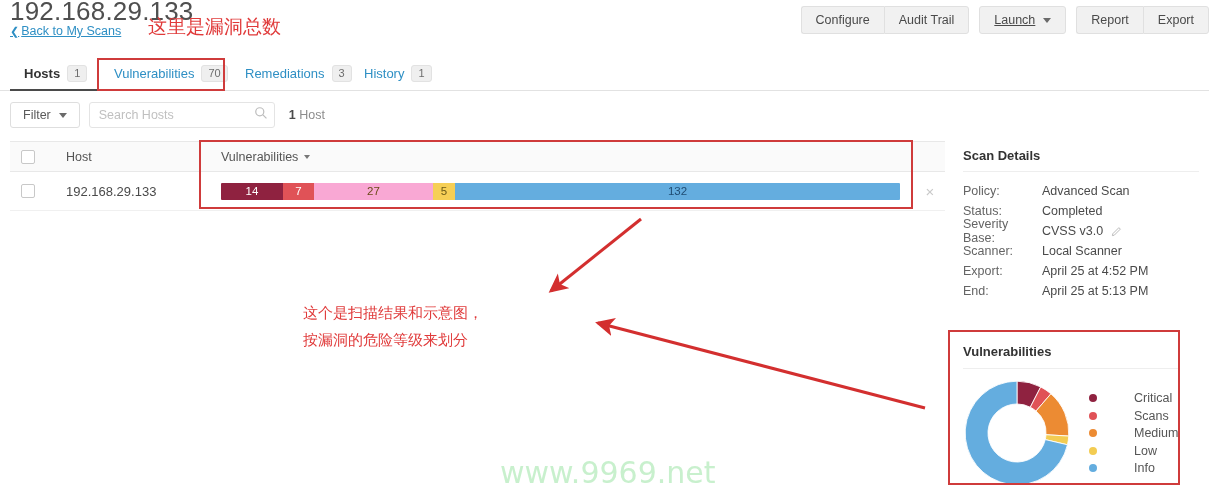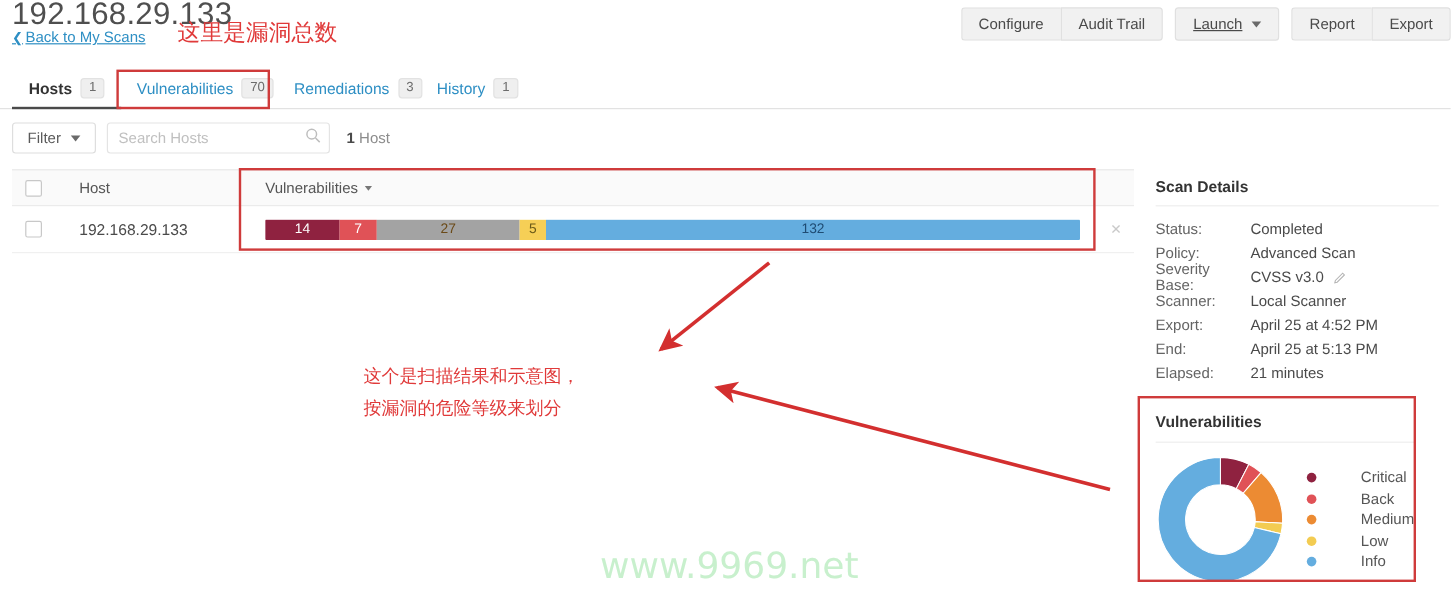--- a/index.html
+++ b/index.html
@@ -410,62 +410,58 @@
     </div>
   </div>
 
   <div class="trow">
     <div class="cb"></div>
     <div class="col-host">192.168.29.133</div>
     <div class="col-vuln">
       <div class="sevbar" id="severity-bar">
           <div class="seg" style="width: 62px; background: rgb(143, 34, 64); color: rgb(255, 255, 255);">14</div>
           <div class="seg" style="width: 31px; background: rgb(224, 82, 87); color: rgb(255, 255, 255);">7</div>
-          <div class="seg" style="width: 119px; background: #a3a3a3; color: rgb(107, 74, 24);">27</div>
+          <div class="seg" style="width: 119px; background: #f9a8d4; color: rgb(107, 74, 24);">27</div>
           <div class="seg" style="width: 22px; background: rgb(246, 207, 86); color: rgb(107, 90, 24);">5</div>
           <div class="seg" style="width: 445px; background: rgb(100, 173, 223); color: rgb(31, 76, 115);">132</div>
         </div>
     </div>
     <div class="row-close">×</div>
   </div>
 </div>
 
 <div class="scan-details">
   <div class="panel-title">Scan Details</div>
   <div class="detail-list" id="detail-list">
       <div class="detail-row">
+        <div class="detail-k">Policy:</div>
+        <div class="detail-v">Advanced Scan</div>
+      </div>
+      <div class="detail-row">
         <div class="detail-k">Status:</div>
         <div class="detail-v">Completed</div>
-      </div>
-      <div class="detail-row">
-        <div class="detail-k">Policy:</div>
-        <div class="detail-v">Advanced Scan</div>
       </div>
       <div class="detail-row">
         <div class="detail-k">Severity Base:</div>
         <div class="detail-v">CVSS v3.0</div>
         <svg viewBox="0 0 12 12" class="pencil">
           <path d="M1.5,10.5 L2,8.4 L8.6,1.8 L10.2,3.4 L3.6,10 Z" fill="none" stroke="#b5b5b5" stroke-width="1"></path>
         </svg>
       </div>
       <div class="detail-row">
         <div class="detail-k">Scanner:</div>
         <div class="detail-v">Local Scanner</div>
       </div>
       <div class="detail-row">
         <div class="detail-k">Export:</div>
         <div class="detail-v">April 25 at 4:52 PM</div>
       </div>
       <div class="detail-row">
         <div class="detail-k">End:</div>
         <div class="detail-v">April 25 at 5:13 PM</div>
-      </div>
-      <div class="detail-row">
-        <div class="detail-k">Elapsed:</div>
-        <div class="detail-v">21 minutes</div>
       </div>
     </div>
 </div>
 
 <div class="vuln-panel">
   <div class="panel-title">Vulnerabilities</div>
   <div class="chart-area">
     <svg class="donut" id="donut" viewBox="0 0 100 100">
         <path d="M50,2 A48,48 0 0 1 71.97291546699978,7.324585697616456 L62.30483266151988,26.101767990665216 A26.880000000000003,26.880000000000003 0 0 0 50,23.119999999999997 Z" fill="#8f2240" stroke="#ffffff" stroke-width="0.8"></path>
         <path d="M71.97291546699978,7.324585697616456 A48,48 0 0 1 81.40530479892419,13.699768175855013 L67.58697068739755,29.671870178478805 A26.880000000000003,26.880000000000003 0 0 0 62.30483266151988,26.101767990665216 Z" fill="#e05257" stroke="#ffffff" stroke-width="0.8"></path>
@@ -473,21 +469,21 @@
         <path d="M97.91524296282913,52.85122637001233 A48,48 0 0 1 96.74416621688509,60.90792944092592 L76.17673308145565,56.10844048691852 A26.880000000000003,26.880000000000003 0 0 0 76.83253605918432,51.596686767206904 Z" fill="#f3cc52" stroke="#ffffff" stroke-width="0.8"></path>
         <path d="M96.74416621688509,60.90792944092592 A48,48 0 1 1 50.000000000000036,2 L50.00000000000002,23.119999999999997 A26.880000000000003,26.880000000000003 0 1 0 76.17673308145565,56.10844048691852 Z" fill="#64addf" stroke="#ffffff" stroke-width="0.8"></path>
       </svg>
     <div class="legend" id="legend">
         <div class="legend-item">
           <span class="dot" style="background: rgb(143, 34, 64);"></span>
           <span>Critical</span>
         </div>
         <div class="legend-item">
           <span class="dot" style="background: rgb(224, 82, 87);"></span>
-          <span>Back</span>
+          <span>Scans</span>
         </div>
         <div class="legend-item">
           <span class="dot" style="background: rgb(236, 139, 51);"></span>
           <span>Medium</span>
         </div>
         <div class="legend-item">
           <span class="dot" style="background: rgb(243, 204, 82);"></span>
           <span>Low</span>
         </div>
         <div class="legend-item">

